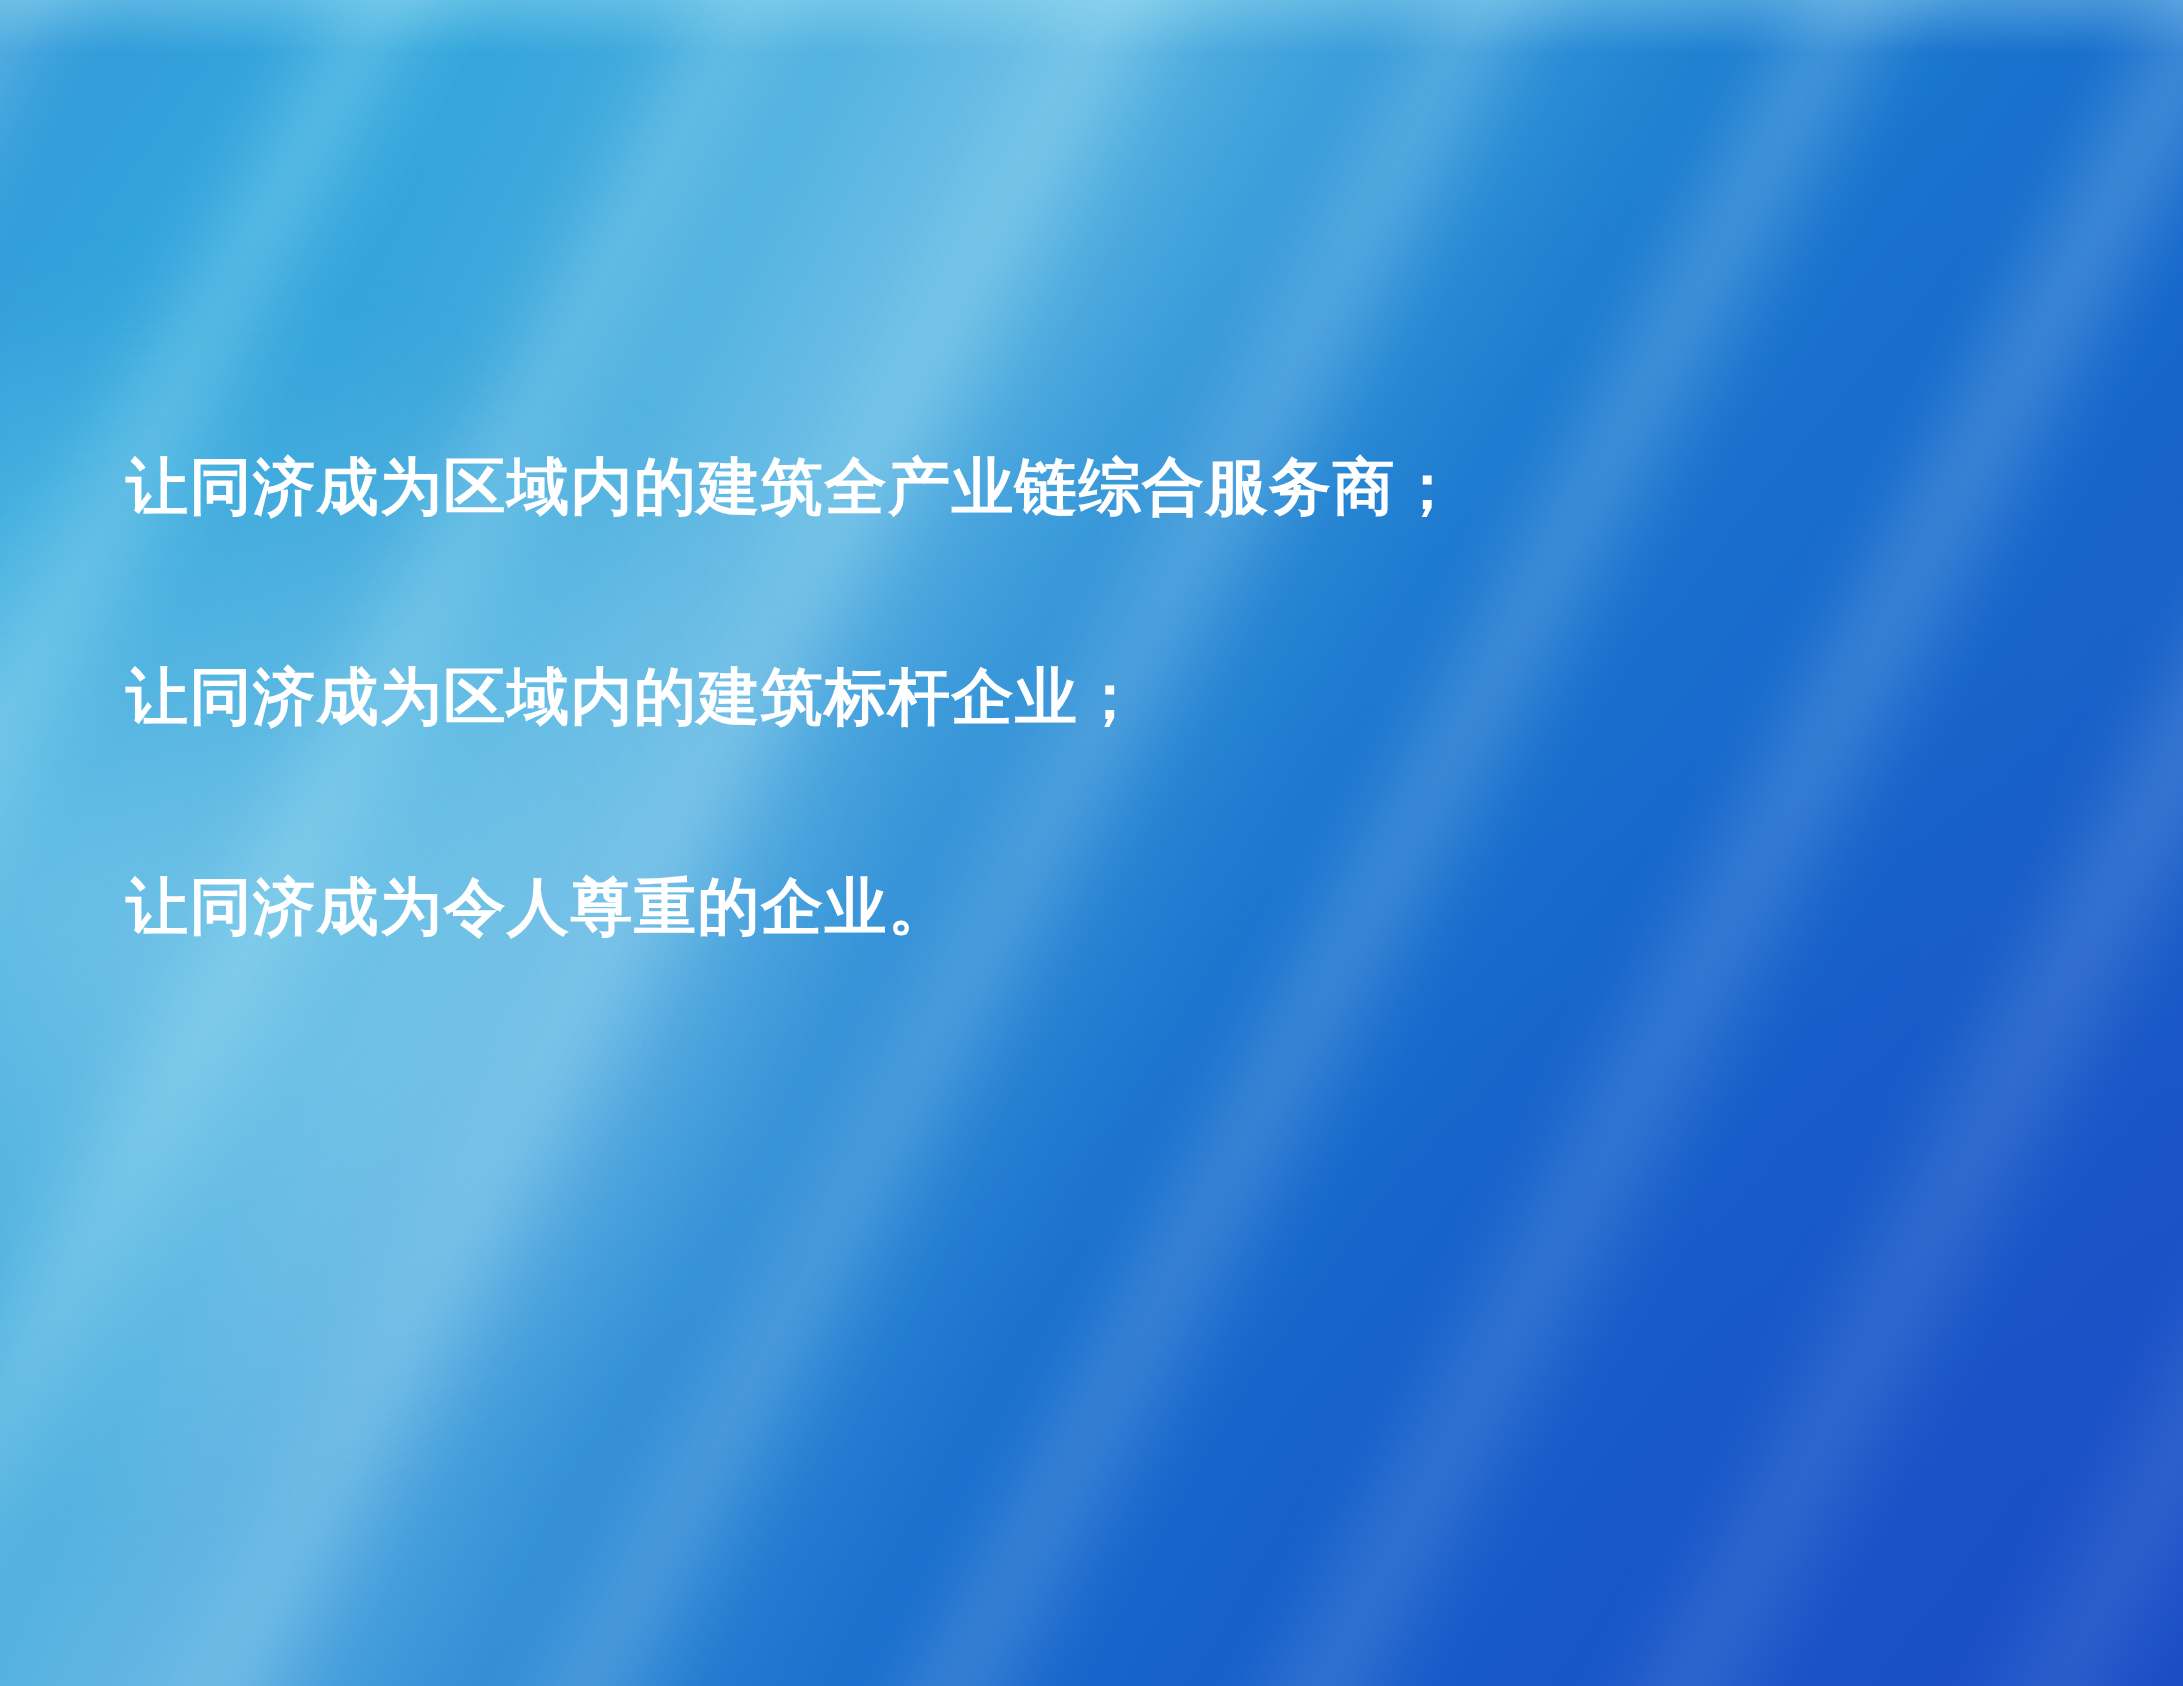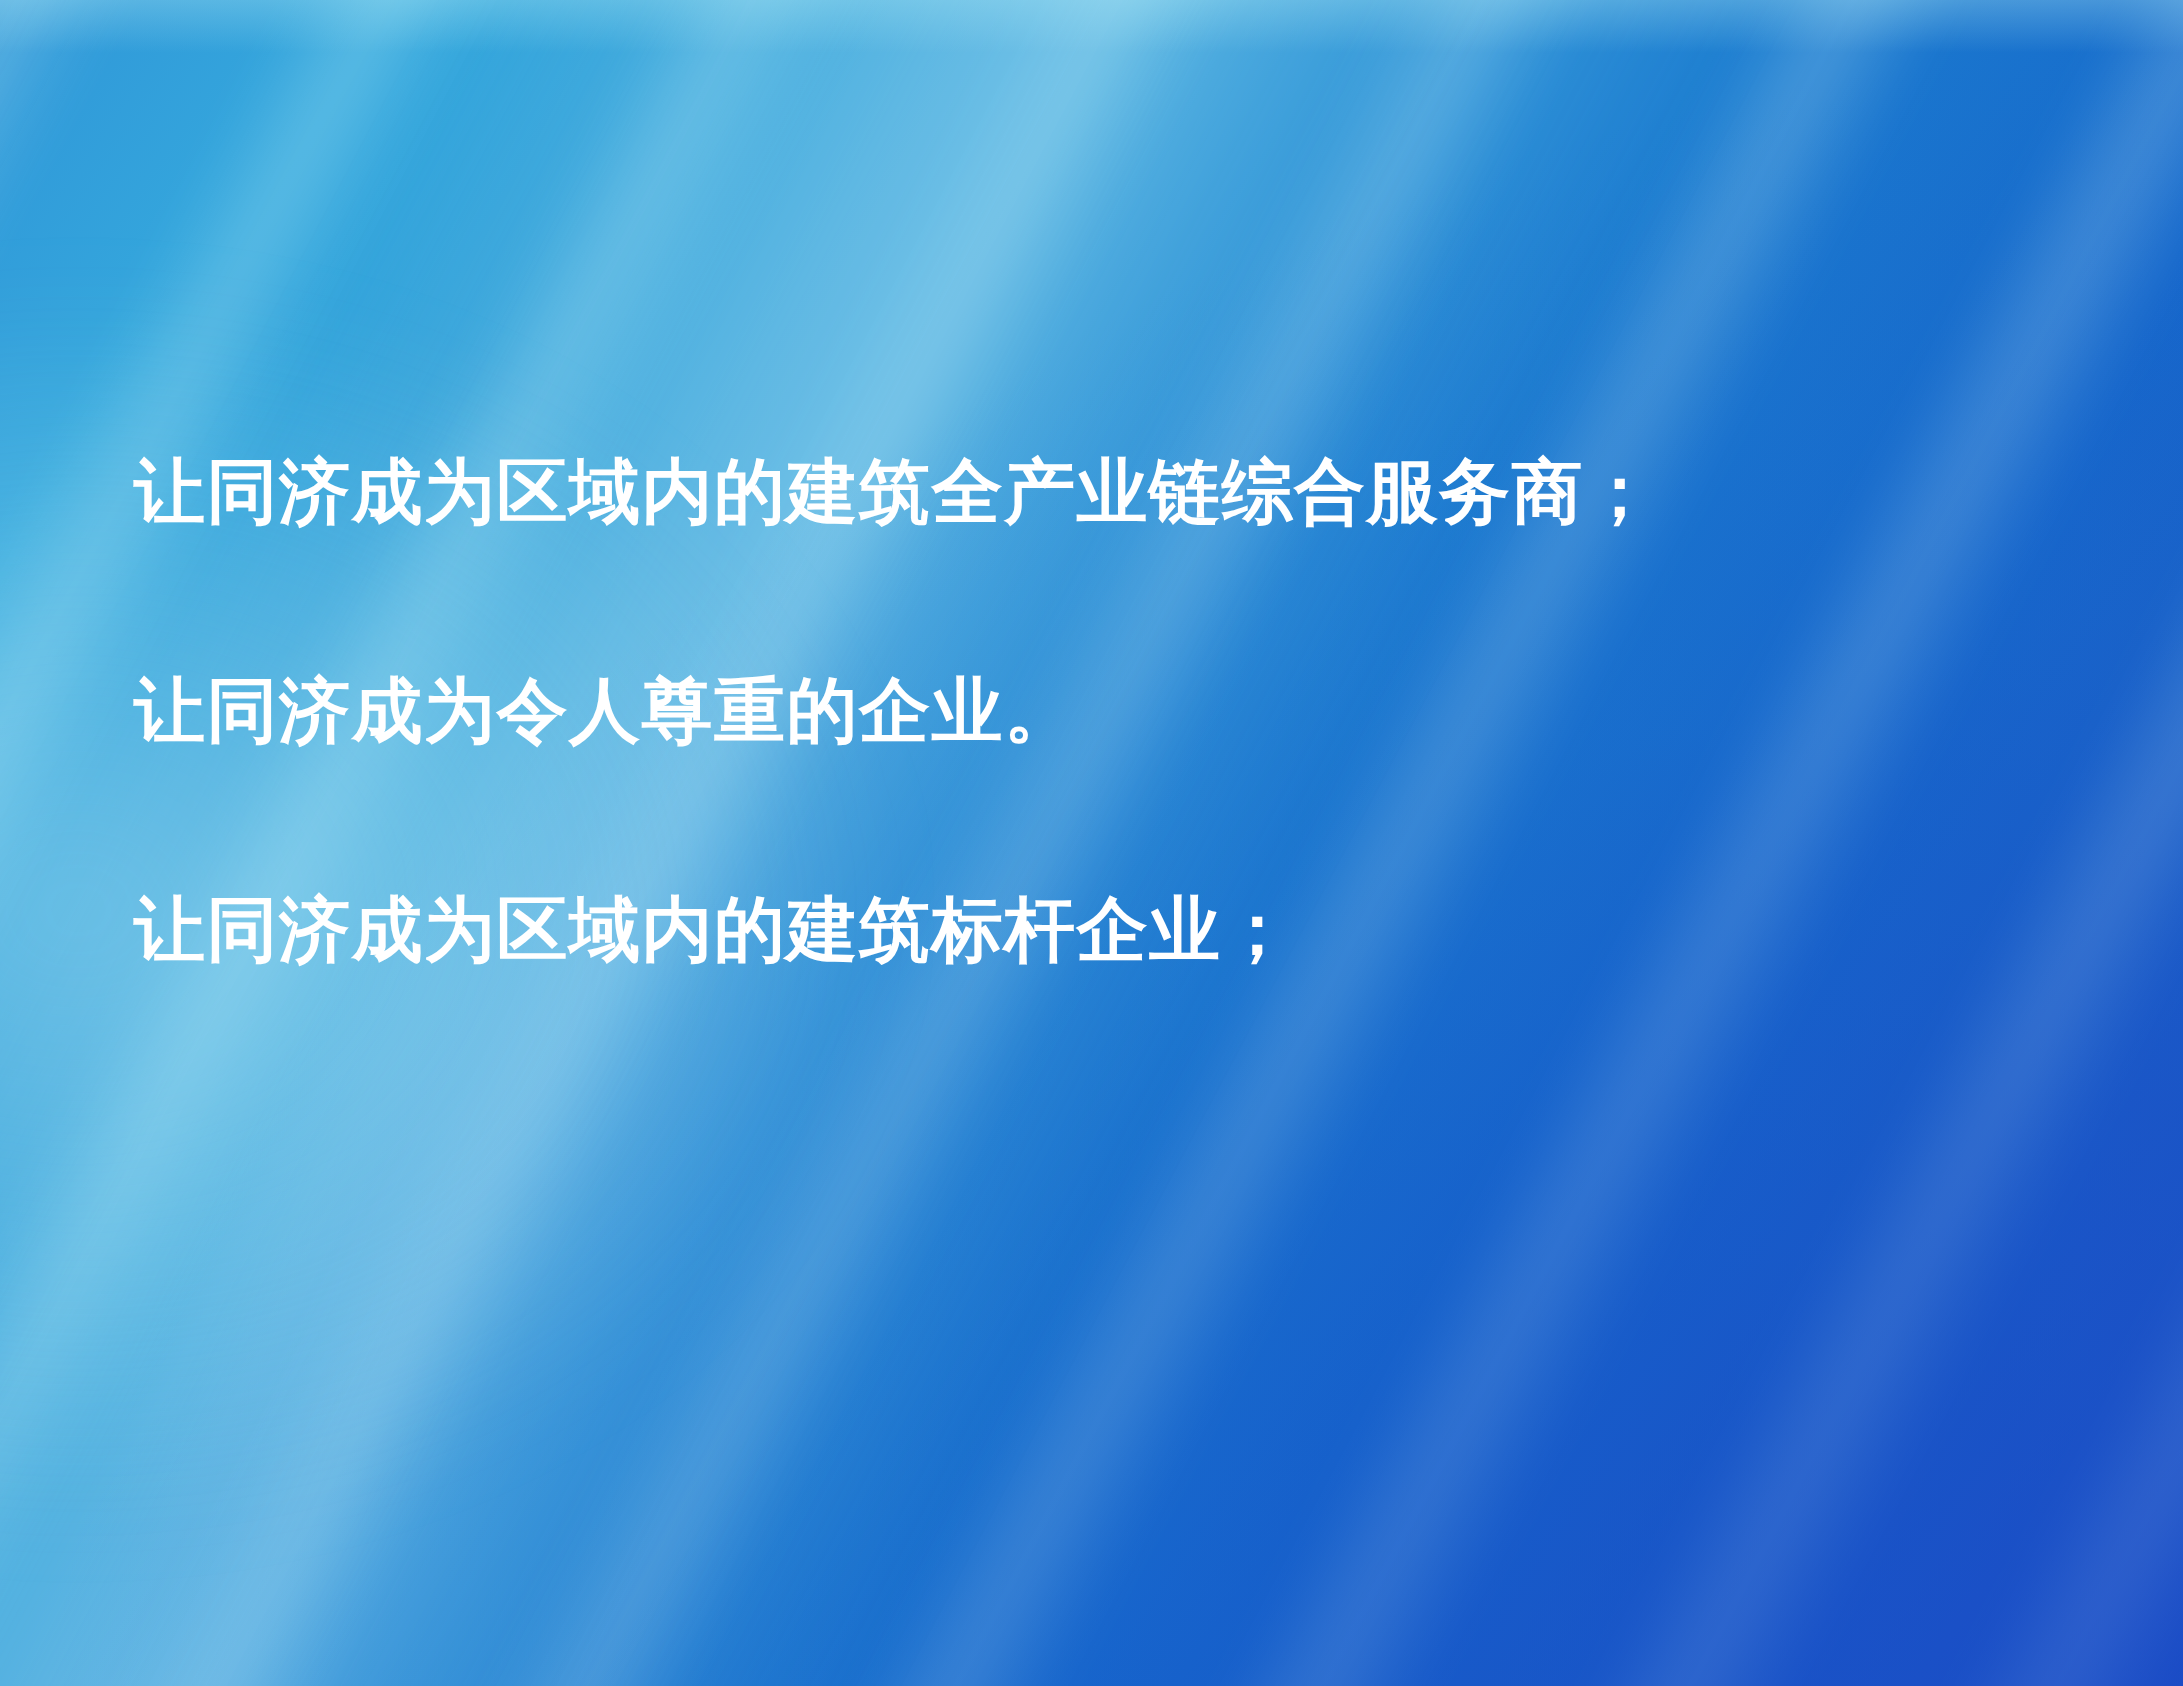--- a/index.html
+++ b/index.html
@@ -114,25 +114,25 @@
     position: absolute;
     left: 126px;
     top: 456px;
     width: 1957px;
   }
 
   .line {
     color: #ffffff;
     font-family: "DejaVu Serif", "Liberation Serif", serif;
     font-weight: 700;
-    font-size: 71px;
+    font-size: 62px;
     line-height: 1.0;
     letter-spacing: 1.5px;
     white-space: nowrap;
-    margin: 0 0 148px 8px;
+    margin: 0 0 148px 0;
     text-rendering: geometricPrecision;
   }
 
   .line:last-child { margin-bottom: 0; }
 </style>
 </head>
 <body>
 
 <div id="slide">
 
@@ -140,18 +140,18 @@
     <div class="streak-layer-a"></div>
     <div class="streak-layer-b"></div>
   </div>
 
   <div class="glow-left"></div>
   <div class="deep-corner"></div>
   <div class="top-sheen"></div>
 
   <div class="text-block">
     <p class="line">让同济成为区域内的建筑全产业链综合服务商；</p>
+    <p class="line">让同济成为区域内的建筑标杆企业；</p>
     <p class="line">让同济成为令人尊重的企业。</p>
-    <p class="line">让同济成为区域内的建筑标杆企业；</p>
   </div>
 
 </div>
 
 
 </body></html>

